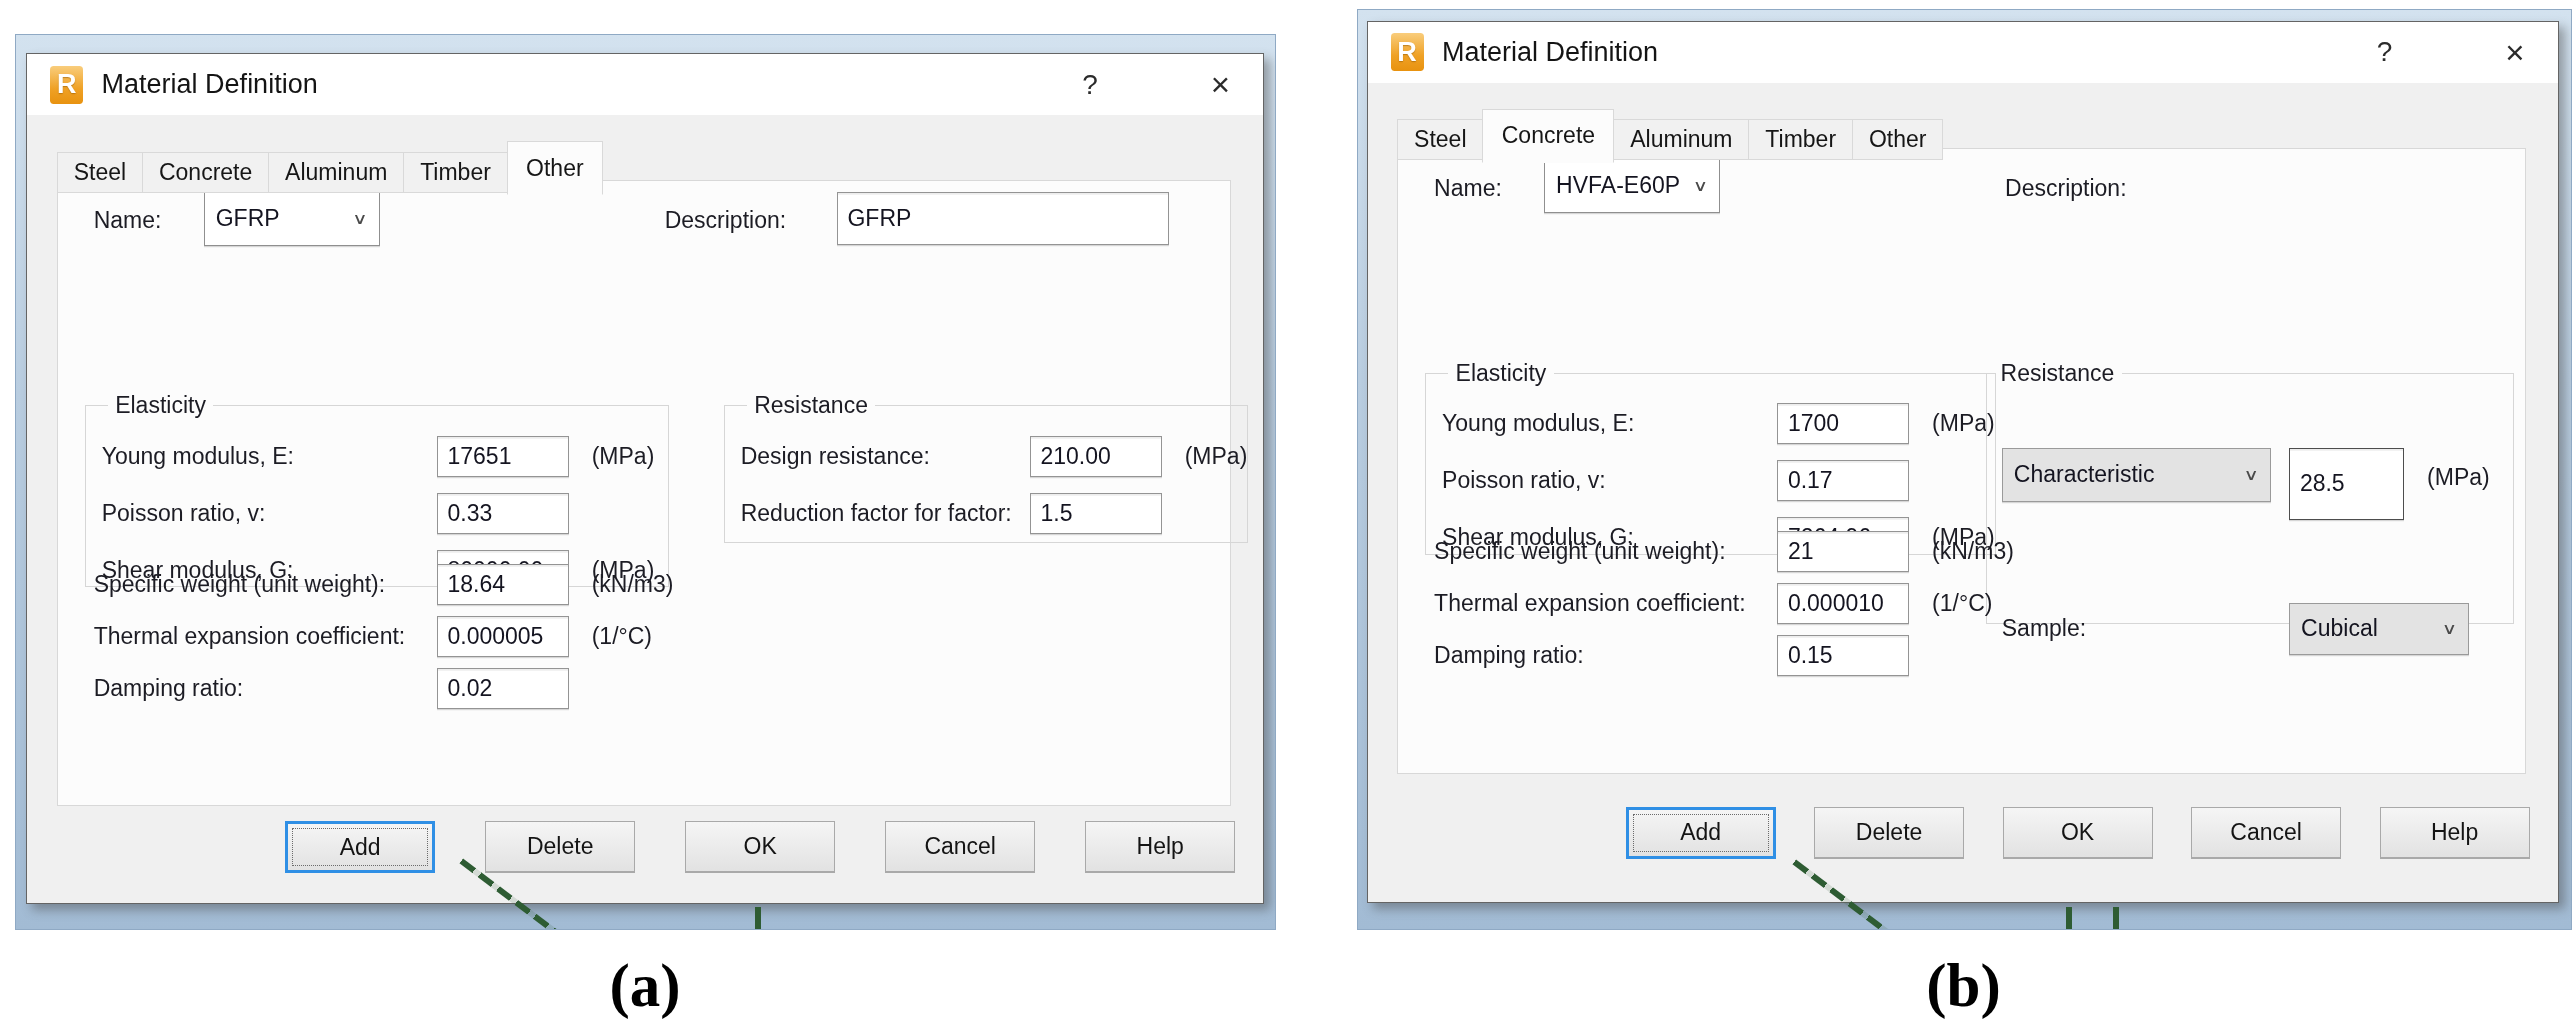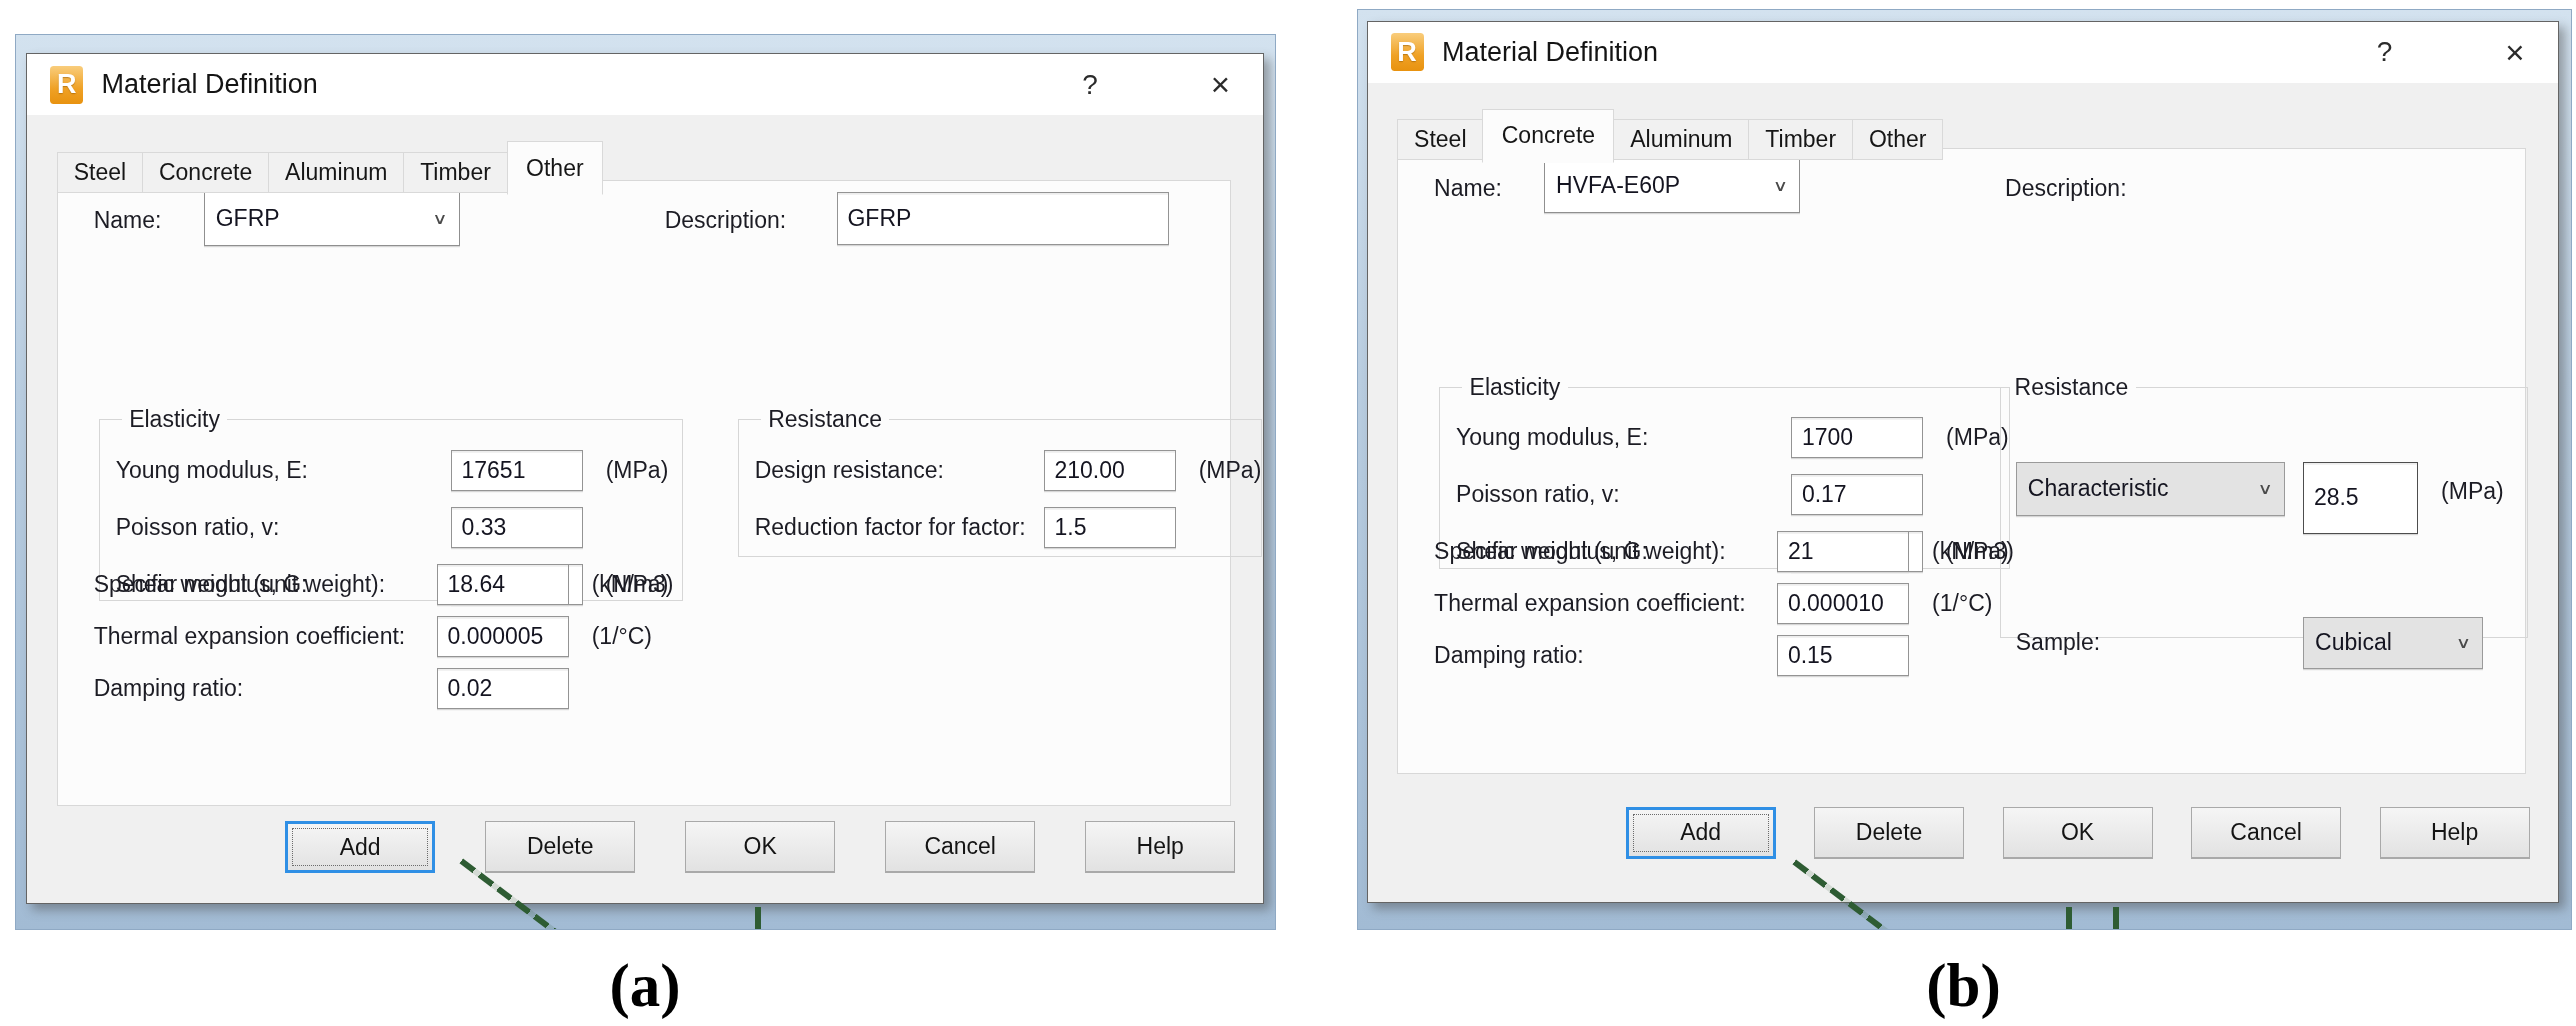--- a/index.html
+++ b/index.html
@@ -67,35 +67,35 @@
   }
   .combo{
     box-sizing:border-box;background:#ffffff;border:1.2px solid #8f8f8f;
     display:flex;align-items:center;justify-content:space-between;
     padding:0 11px;font-size:23px;color:#141420;white-space:nowrap;
     box-shadow:0 1.2px 0 #d6d6d6;
   }
   .combo.gray{background:#e3e3e3;border-color:#9a9a9a;}
   .chevron{font-size:21px;color:#4a4a4a;transform:scaleY(.75);margin-left:8.6px;}
   fieldset.grp{
-    position:absolute;margin:15px;border:1.2px solid #d6d6d6;background:transparent;
+    position:absolute;margin:1px;border:1.2px solid #d6d6d6;background:transparent;
     padding:8.6px 0 0 16px;box-sizing:border-box;
   }
   fieldset.grp legend{padding:0 7.4px;margin-left:6.1px;font-size:23px;color:#1c1c24;}
   .frow{display:flex;align-items:center;height:57px;}
   .frow .flabel{width:335px;flex:0 0 auto;}
   .frow .val{width:132px;height:41px;flex:0 0 auto;}
   .frow .unit{margin-left:23px;}
   .res-row .flabel{width:289px;}
   .props{position:absolute;left:36px;right:18.4px;top:377px;}
   .props .frow{height:52px;}
   .props .flabel{width:343px;}
   
   .name-lbl{position:absolute;left:36px;top:26px;}
-  .name-combo{position:absolute;left:146px;top:9.8px;width:256px;height:55px;}
+  .name-combo{position:absolute;left:146px;top:9.8px;width:176px;height:55px;}
   .desc-lbl{position:absolute;left:607px;top:26px;}
   .desc-input{position:absolute;left:779px;top:11px;width:332px;height:53px;}
   
   .res-combo1{position:absolute;left:14.7px;top:61px;width:269px;height:54px;}
   .res-val{position:absolute;left:302px;top:61px;width:115px;height:72px;border:1.8px solid #4d4d4d;}
   .res-unit{position:absolute;left:440px;top:77px;}
   .sample-lbl{position:absolute;left:14.7px;top:228px;}
   .sample-combo{position:absolute;left:302px;top:216px;width:180px;height:52px;}
   
   .btnrow{

